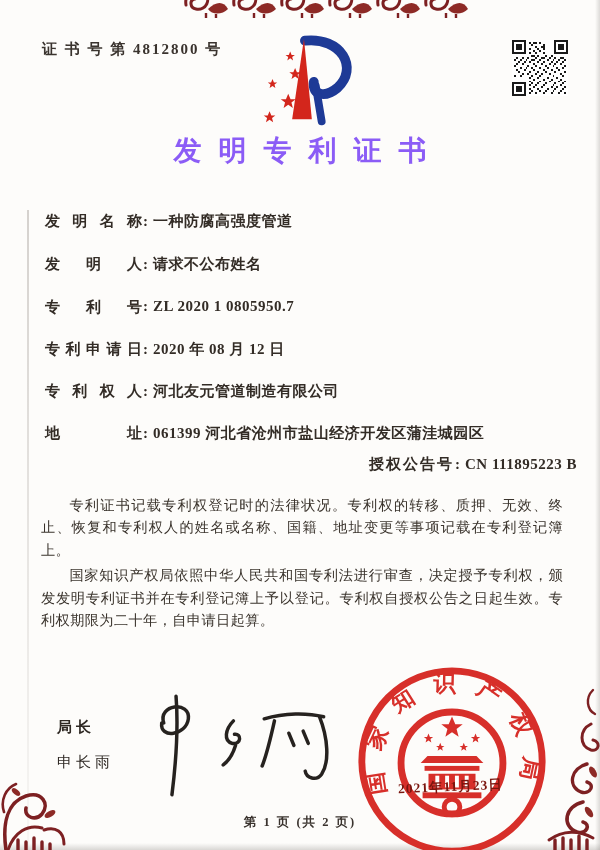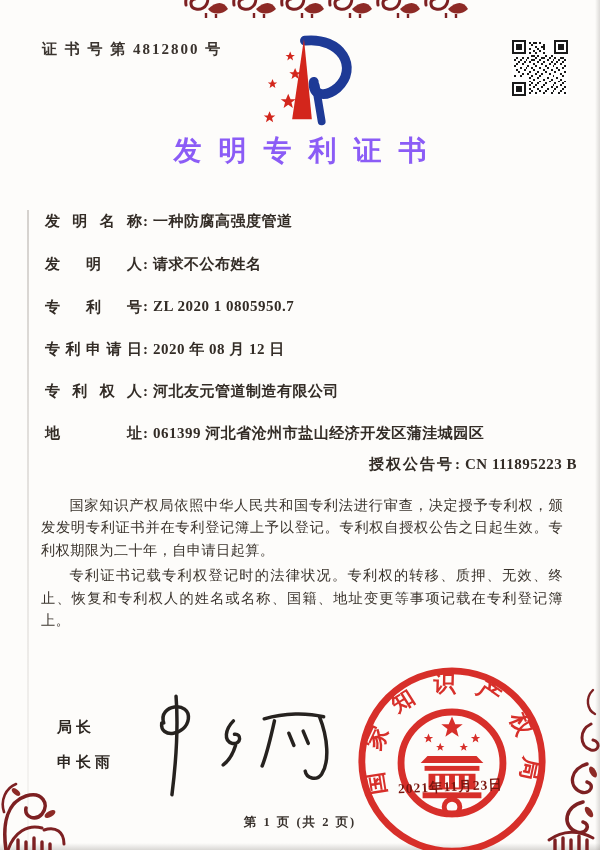--- a/index.html
+++ b/index.html
@@ -33,21 +33,21 @@
   .fvalue{margin-left:5px;font-weight:700;letter-spacing:.5px;}
   .r1{top:212px}.r2{top:255px}.r3{top:298px}.r4{top:340px}.r5{top:382px}.r6{top:424px}.r7{top:455px}
   .grant-right{position:absolute;left:297px;top:0;white-space:nowrap;}
   .grant-right .glabel{font-weight:700;letter-spacing:2px;margin-left:27px;}
 
   .paras{left:41px;top:494px;width:522px;}
   .paras p{margin:0 0 3px 0;text-indent:2em;font-size:14.2px;line-height:22.4px;
            letter-spacing:.4px;font-weight:500;color:#3a332c;text-align:justify;}
 
   .sig-title{left:57px;top:718px;font-size:15px;font-weight:700;letter-spacing:4px;color:#2f2924;}
-  .sig-name{left:57px;top:753px;font-size:15px;font-weight:700;letter-spacing:4px;color:#2f2924;}
+  .sig-name{left:57px;top:753px;font-size:15px;font-weight:400;letter-spacing:4px;color:#2f2924;}
   .sig-hand{left:133px;top:692px;width:205px;height:108px;}
 
   .seal{left:354px;top:663px;width:196px;height:196px;opacity:.95;}
   .seal-date{left:358px;top:778px;width:185px;text-align:center;font-size:13.5px;font-weight:700;
              letter-spacing:1px;color:#7a150e;transform:rotate(-2.5deg);}
 
   .orn-bl{left:-2px;bottom:-4px;width:82px;height:102px;}
   .orn-br{right:-3px;bottom:-4px;width:82px;height:172px;}
 
   .footer{left:0;top:814px;width:600px;text-align:center;font-size:12.5px;letter-spacing:2px;color:#3a332e;font-weight:600;}
@@ -133,22 +133,22 @@
 <div class="frow r6">
   <span class="flabel">地址</span><span class="fcolon">:</span><span class="fvalue">061399 河北省沧州市盐山经济开发区蒲洼城园区</span>
 </div>
 <div class="frow r7">
   <span class="grant-right">
     <span class="glabel">授权公告号</span><span class="fcolon">:</span><span class="fvalue">CN 111895223 B</span>
   </span>
 </div>
 
 <div class="abs paras">
+  <p>专利证书记载专利权登记时的法律状况。专利权的转移、质押、无效、终止、恢复和专利权人的姓名或名称、国籍、地址变更等事项记载在专利登记簿上。</p>
   <p>国家知识产权局依照中华人民共和国专利法进行审查，决定授予专利权，颁发发明专利证书并在专利登记簿上予以登记。专利权自授权公告之日起生效。专利权期限为二十年，自申请日起算。</p>
-  <p>专利证书记载专利权登记时的法律状况。专利权的转移、质押、无效、终止、恢复和专利权人的姓名或名称、国籍、地址变更等事项记载在专利登记簿上。</p>
 </div>
 
 <div class="abs sig-title">局长</div>
 <div class="abs sig-name">申长雨</div>
 <div class="abs sig-hand">
   <svg width="205" height="108" viewBox="0 0 200 105" xmlns="http://www.w3.org/2000/svg">
     <g fill="none" stroke="#26221f" stroke-width="3.4" stroke-linecap="round">
       <path d="M30,30 C24,12 56,8 54,26 C52,42 26,46 28,30"></path>
       <path d="M42,4 C44,30 43,60 38,100"></path>
       <path d="M98,28 C90,36 88,48 97,50 C106,51 106,40 99,41"></path>

